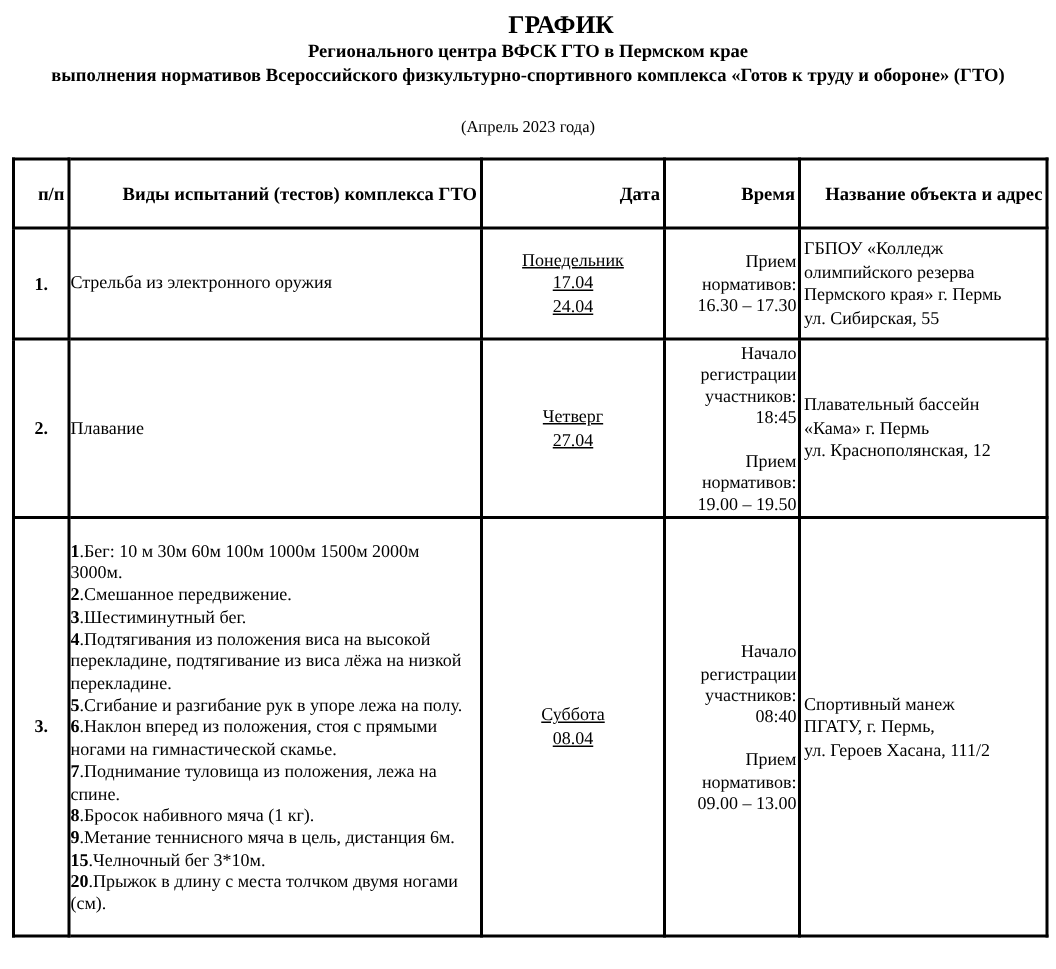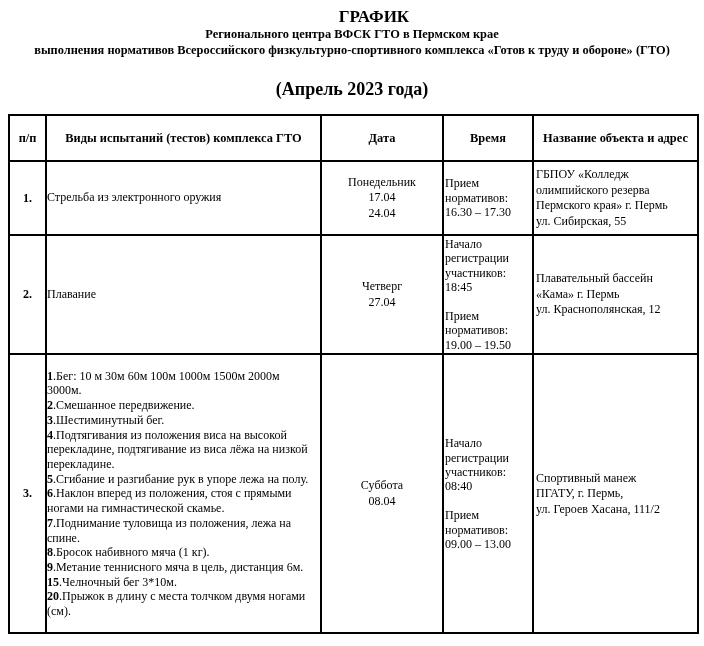--- a/index.html
+++ b/index.html
@@ -5,50 +5,50 @@
   html, body { margin: 0; padding: 0; }
   body {
     width: 704px; height: 646px;
     background: #ffffff; color: #000000;
     font-family: "Liberation Serif", "DejaVu Serif", serif;
     overflow: hidden;
   }
   .doc-header { text-align: center; padding-top: 7px; }
   .doc-title { font-weight: bold; font-size: 17px; line-height: 20px; padding-left: 44px; }
   .doc-subtitle { font-weight: bold; font-size: 12.4px; line-height: 15.5px; }
-  .doc-period { font-weight: bold; font-size: 18px; margin-top: 21px; }
+  .doc-period { font-weight: normal; font-size: 11px; margin-top: 21px; }
 
   table.schedule {
     border-collapse: collapse;
     table-layout: fixed;
     margin: 14px 0 0 8px;
     width: 689px;
   }
   .schedule th, .schedule td {
     border: 2px solid #000000;
     overflow: hidden;
   }
   .schedule th {
     font-size: 12.4px; font-weight: bold;
-    text-align: center; vertical-align: middle;
+    text-align: right; vertical-align: middle;
     height: 42px; padding: 1px 2px;
     line-height: 15px;
   }
   .schedule td {
     font-size: 12px;
     vertical-align: middle;
     padding: 1px 2px;
   }
   tr.row-1 { height: 74px; }
   tr.row-2 { height: 113px; }
   tr.row-3 { height: 279px; }
   td.cell-num   { text-align: center; font-weight: bold; }
   td.cell-tests { text-align: left; padding-left: 0; padding-right: 3px; line-height: 15.5px; }
-  td.cell-date  { text-align: center; line-height: 15.5px; }
-  td.cell-time  { text-align: left; line-height: 14.4px; padding-left: 1px; padding-right: 1px; }
+  td.cell-date  { text-align: center; line-height: 15.5px; text-decoration: underline; }
+  td.cell-time  { text-align: right; line-height: 14.4px; padding-left: 1px; padding-right: 1px; }
   td.cell-venue { text-align: left; line-height: 15.5px; }
   .pre { white-space: pre-line; }
   .tests-list { line-height: 14.7px; }
   .tests-list .item-num { font-weight: bold; }
 </style>
 </head>
 <body>
 
 <div class="doc-header">
   <div class="doc-title">ГРАФИК</div>

